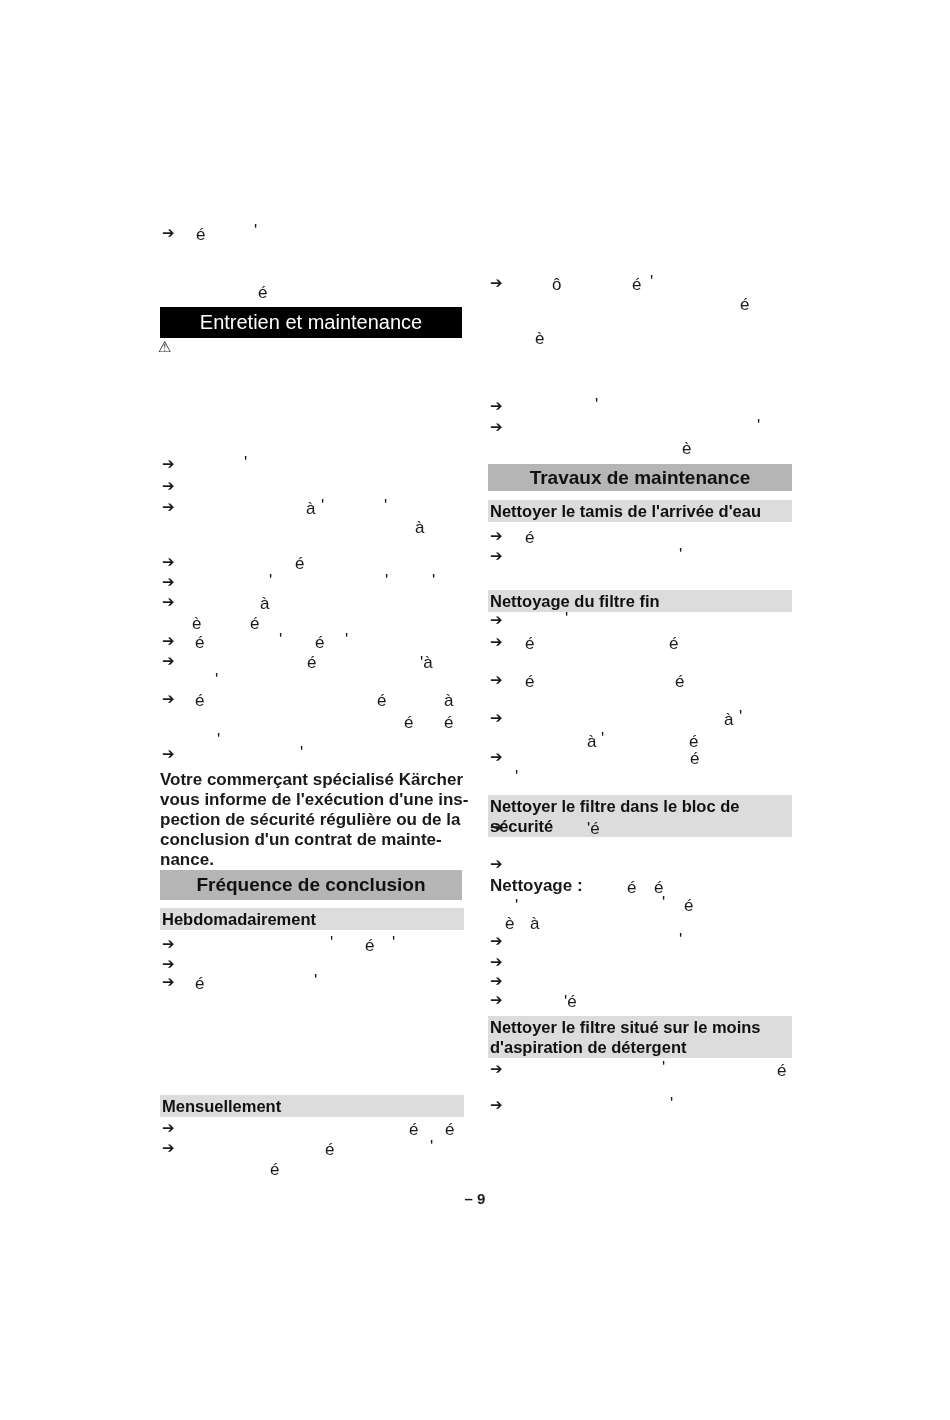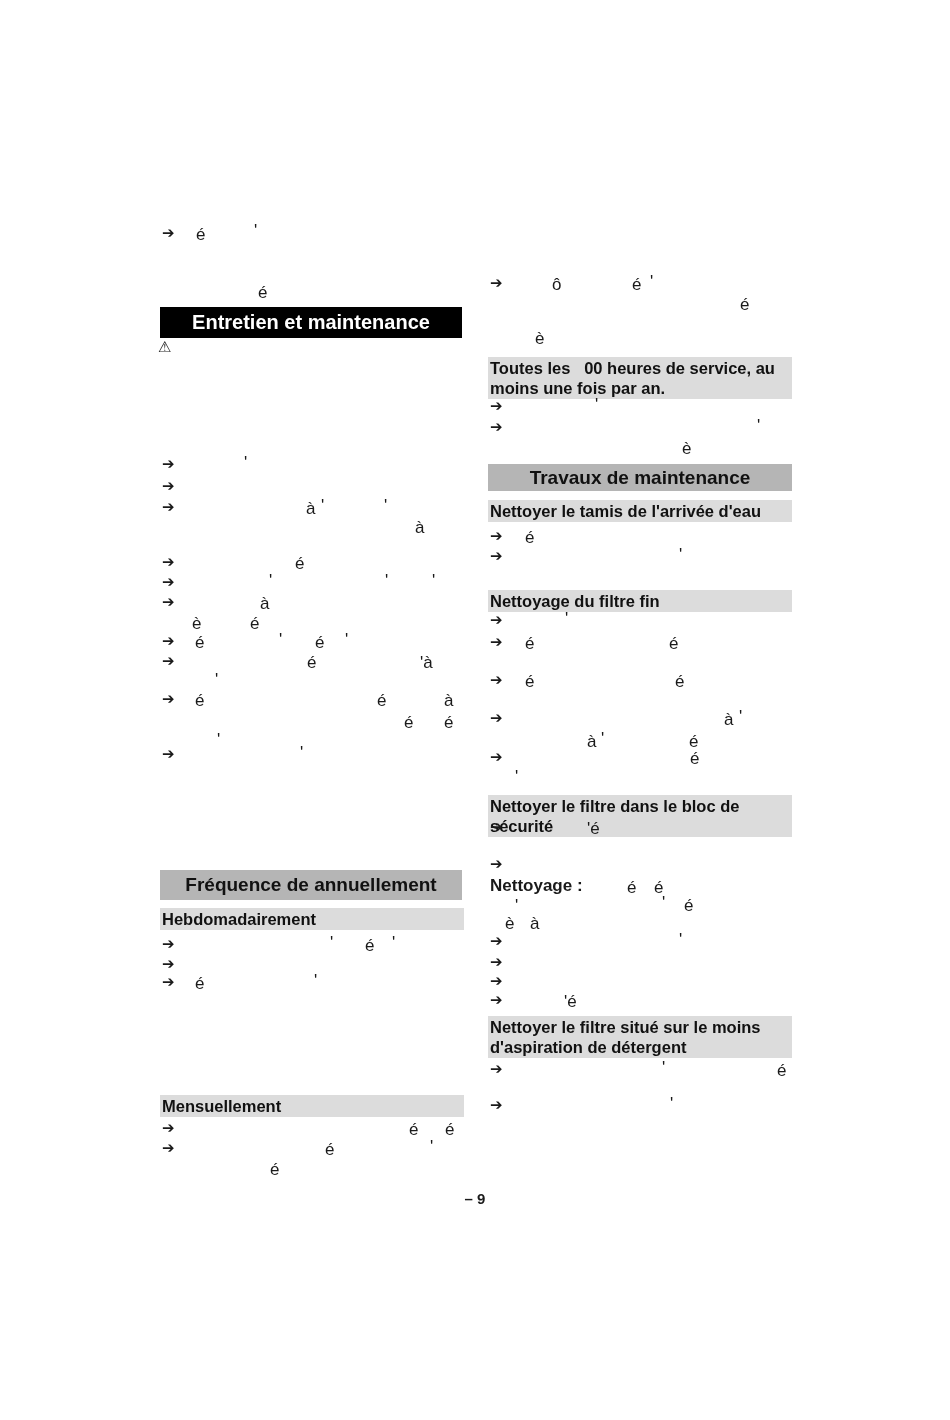--- a/index.html
+++ b/index.html
@@ -30,21 +30,21 @@
     font-family: "DejaVu Sans", sans-serif;
     font-weight: bold;
     font-size: 15px;
     line-height: 15px;
   }
 
   
   .black-banner {
     left: 160px; top: 307px; width: 302px; height: 31px;
     background: #000000; color: #ffffff;
-    font-weight: bold; font-size: 20px; line-height: 31px;
+    font-weight: normal; font-size: 20px; line-height: 31px;
     text-align: center;
   }
 
   
   .dark-banner {
     background: #b5b5b5; color: #111111;
     font-weight: bold; font-size: 19px;
     text-align: center;
   }
   .freq-banner { left: 160px; top: 870px; width: 302px; height: 30px; line-height: 30px; }
@@ -91,30 +91,33 @@
 </style>
 </head>
 <body>
 
 <div id="manual-page">
 
   <div class="abs black-banner">Entretien et maintenance</div>
 
   <div class="abs warning-icon">⚠</div>
 
-
-  <div class="abs dark-banner freq-banner">Fréquence de annuellement</div>
+  <div class="abs dealer-paragraph">Votre commerçant spécialisé Kärcher
+vous informe de l'exécution d'une ins-
+pection de sécurité régulière ou de la
+conclusion d'un contrat de mainte-
+nance.</div>
+
+  <div class="abs dark-banner freq-banner">Fréquence de conclusion</div>
 
   <div class="abs light-banner hebdo-banner">Hebdomadairement</div>
 
   <div class="abs light-banner mensuel-banner">Mensuellement</div>
 
 
-  <div class="abs light-banner toutes-banner">Toutes les   00 heures de service, au
-moins une fois par an.</div>
 
   <div class="abs dark-banner travaux-banner">Travaux de maintenance</div>
 
   <div class="abs light-banner tamis-banner">Nettoyer le tamis de l'arrivée d'eau</div>
 
   <div class="abs light-banner blocsec-banner">Nettoyer le filtre dans le bloc de sécurité</div>
 
   <div class="abs light-banner filtrefin-banner">Nettoyage du filtre fin</div>
 
   <div class="abs light-banner tuyau-banner">Nettoyer le filtre situé sur le moins

